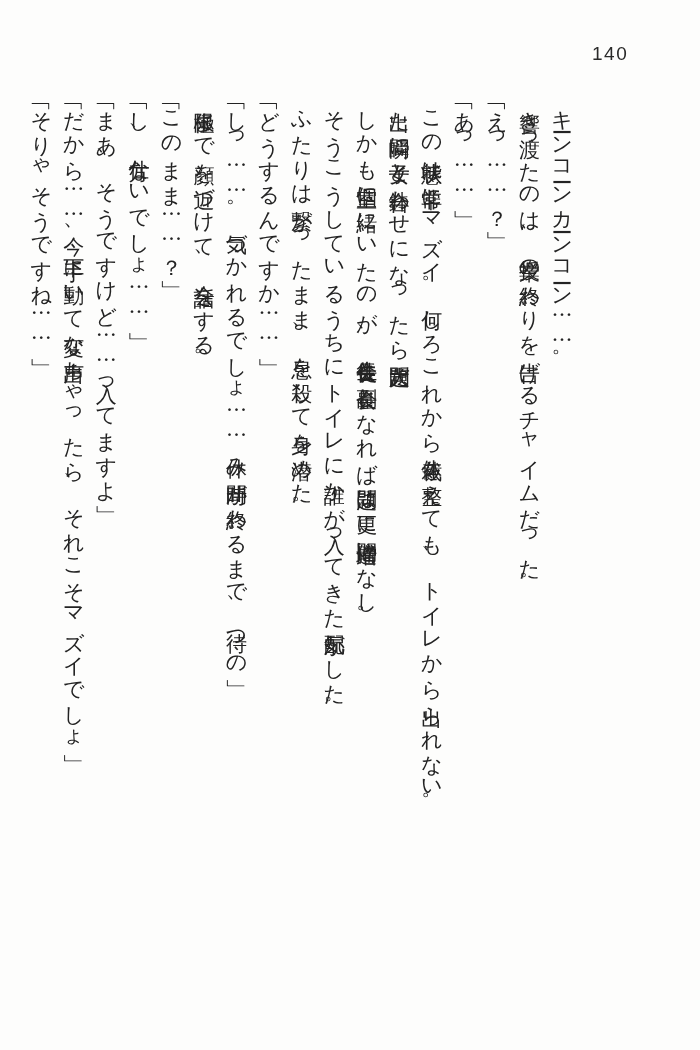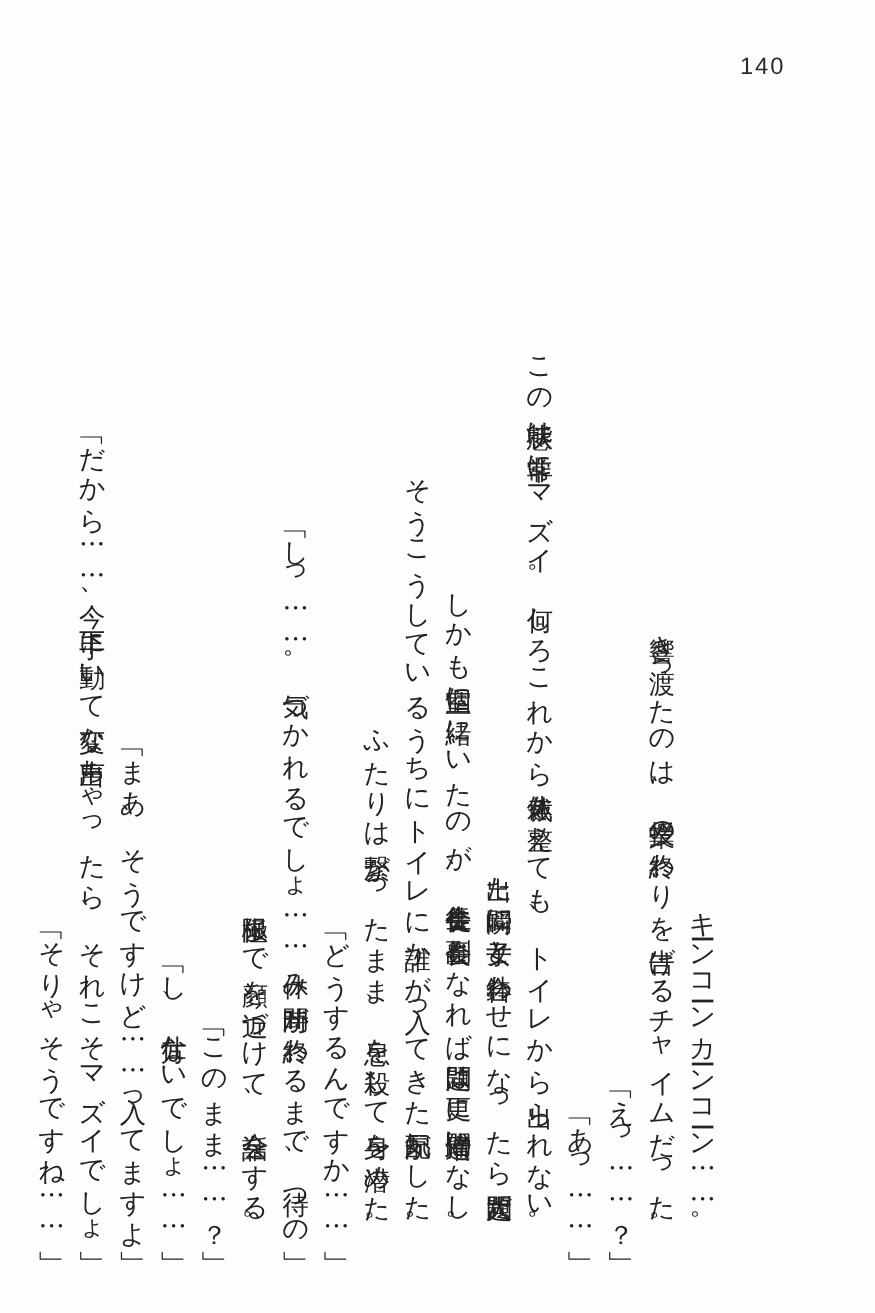--- a/index.html
+++ b/index.html
@@ -10,21 +10,20 @@
     width: 700px;
     height: 1050px;
     background: #fdfdfc;
     overflow: hidden;
   }
   .book-page {
     position: relative;
     width: 648px;
     height: 1050px;
     background: #fdfdfc;
-    text-align: right;
   }
   .page-number {
     position: absolute;
     top: 43px;
     left: 592px;
     font-family: "Liberation Sans", "DejaVu Sans", sans-serif;
     font-size: 19px;
     letter-spacing: 1.5px;
     color: #2a2a2a;
   }

